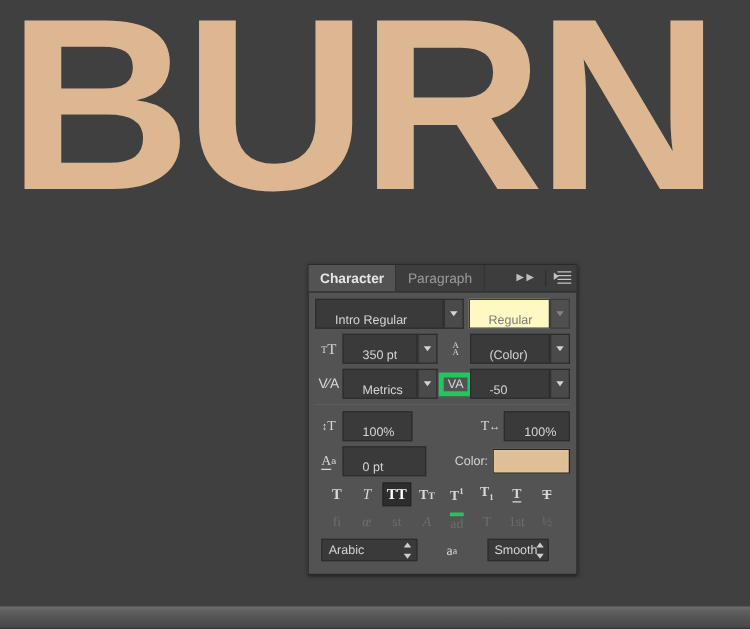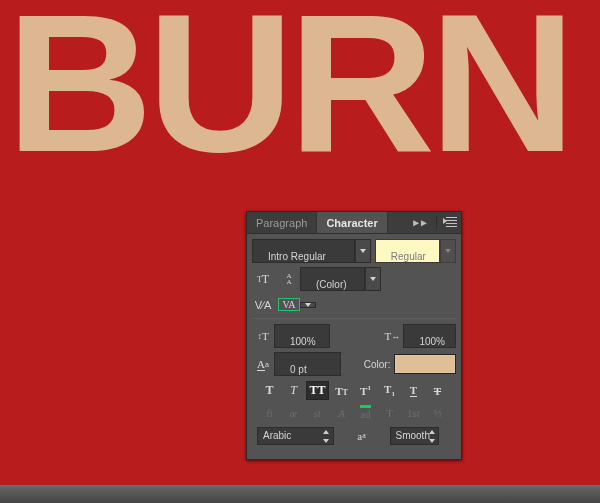--- a/index.html
+++ b/index.html
@@ -199,21 +199,20 @@
     width: 23px; height: 19px;
     display: flex; align-items: center; justify-content: center;
     font-family: "Liberation Serif", serif;
     font-size: 11px;
     color: #6d6d6d;
   }
 
   
   .bottom-row {
     display: flex;
-    align-items: center;
     padding: 4px 17px 0 5px;
     gap: 20px;
   }
   .select {
     background: #3a3a3a;
     border: 1px solid #2c2c2c;
     height: 18px;
     display: flex;
     align-items: center;
     color: #d5d5d5;
@@ -248,34 +247,34 @@
     border: 1px solid #232323;
     box-shadow: inset 0 0 0 1px rgba(255,255,255,.12);
   }
 
   .sub { font-size: 7px; vertical-align: sub; }
   .sup { font-size: 7px; vertical-align: super; }
 </style>
 </head>
 <body>
 
-<div id="canvas" style="background: #b91c1c;">
+<div id="canvas" style="background: #404040;">
   <div id="burn-text" style="color: rgb(220, 183, 145);">BURN</div>
 </div>
 
 <div id="bottom-strip"></div>
 
 <div id="character-panel">
 
   <div class="tabbar">
+    <div class="tab active">
+      <span>Character</span>
+    </div>
     <div class="tab">
       <span>Paragraph</span>
-    </div>
-    <div class="tab active">
-      <span>Character</span>
     </div>
     <div class="tab-tools">
       <span class="icon-collapse">►►</span>
       <span class="tool-sep"></span>
       <span class="icon-menu">
         <span></span>
           <span></span>
           <span></span>
           <span></span>
       </span>
@@ -301,41 +300,60 @@
           <i class="caret dim"></i>
         </div>
       </div>
     </div>
 
     <div class="row">
       <span class="ico">
         <span style="font-family:'Liberation Serif',serif;font-size:8px">T</span>
           <span style="font-family:'Liberation Serif',serif;font-size:12px">T</span>
       </span>
+      <div class="combo" style="width:76px">
+        <div class="field" style="flex:1">
+          <span>350 pt</span>
+        </div>
+        <div class="arrow-btn">
+          <i class="caret"></i>
+        </div>
+      </div>
       <span class="ico" style="margin-left:4px">
         <span style="font-family:'Liberation Serif',serif;font-size:7px;line-height:6px;display:block;text-align:center">A<br>A</span>
       </span>
       <div class="combo" style="width:81px">
         <div class="field" style="flex:1">
           <span>(Color)</span>
         </div>
         <div class="arrow-btn">
           <i class="caret"></i>
         </div>
       </div>
     </div>
 
     <div class="row">
       <span class="ico">
         <span style="font-family:Liberation Sans, sans-serif;font-size:11px">V∕A</span>
       </span>
+      <div class="combo" style="width:76px">
+        <div class="field" style="flex:1">
+          <span>Metrics</span>
+        </div>
+        <div class="arrow-btn">
+          <i class="caret"></i>
+        </div>
+      </div>
       <span class="ico" style="margin-left:4px">
-        <span style="font-family:Liberation Serif, serif;font-size:10px;border:1px solid #22c55e;padding:0 3px">VA</span>
+        <span style="font-family:Liberation Sans, sans-serif;font-size:10px;border:4px solid #22c55e;padding:0 3px">VA</span>
       </span>
       <div class="combo" style="width:81px">
+        <div class="field" style="flex:1">
+          <span>-50</span>
+        </div>
         <div class="arrow-btn">
           <i class="caret"></i>
         </div>
       </div>
     </div>
 
     <div class="sep"></div>
 
     <div class="row">
       <span class="ico">

